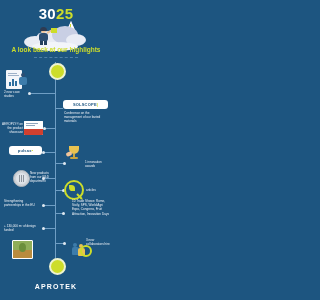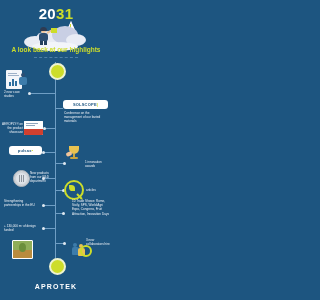--- a/index.html
+++ b/index.html
@@ -139,21 +139,21 @@
     color:#ffffff;font-size:7px;font-weight:bold;letter-spacing:1.2px;
   }
 </style>
 </head>
 <body>
 
 <div class="stage">
 
   <div class="header">
     <div class="year">
-      <span class="y1">20</span><span class="y2">31</span>
+      <span class="y1">30</span><span class="y2">25</span>
     </div>
 
     <div class="clouds">
       <div class="mountain"></div>
       <div class="mtop"></div>
       <div class="flagpole"></div>
       <div class="cloud c1"></div>
       <div class="cloud c2"></div>
       <div class="cloud c3"></div>
       <div class="cloud c4"></div>

